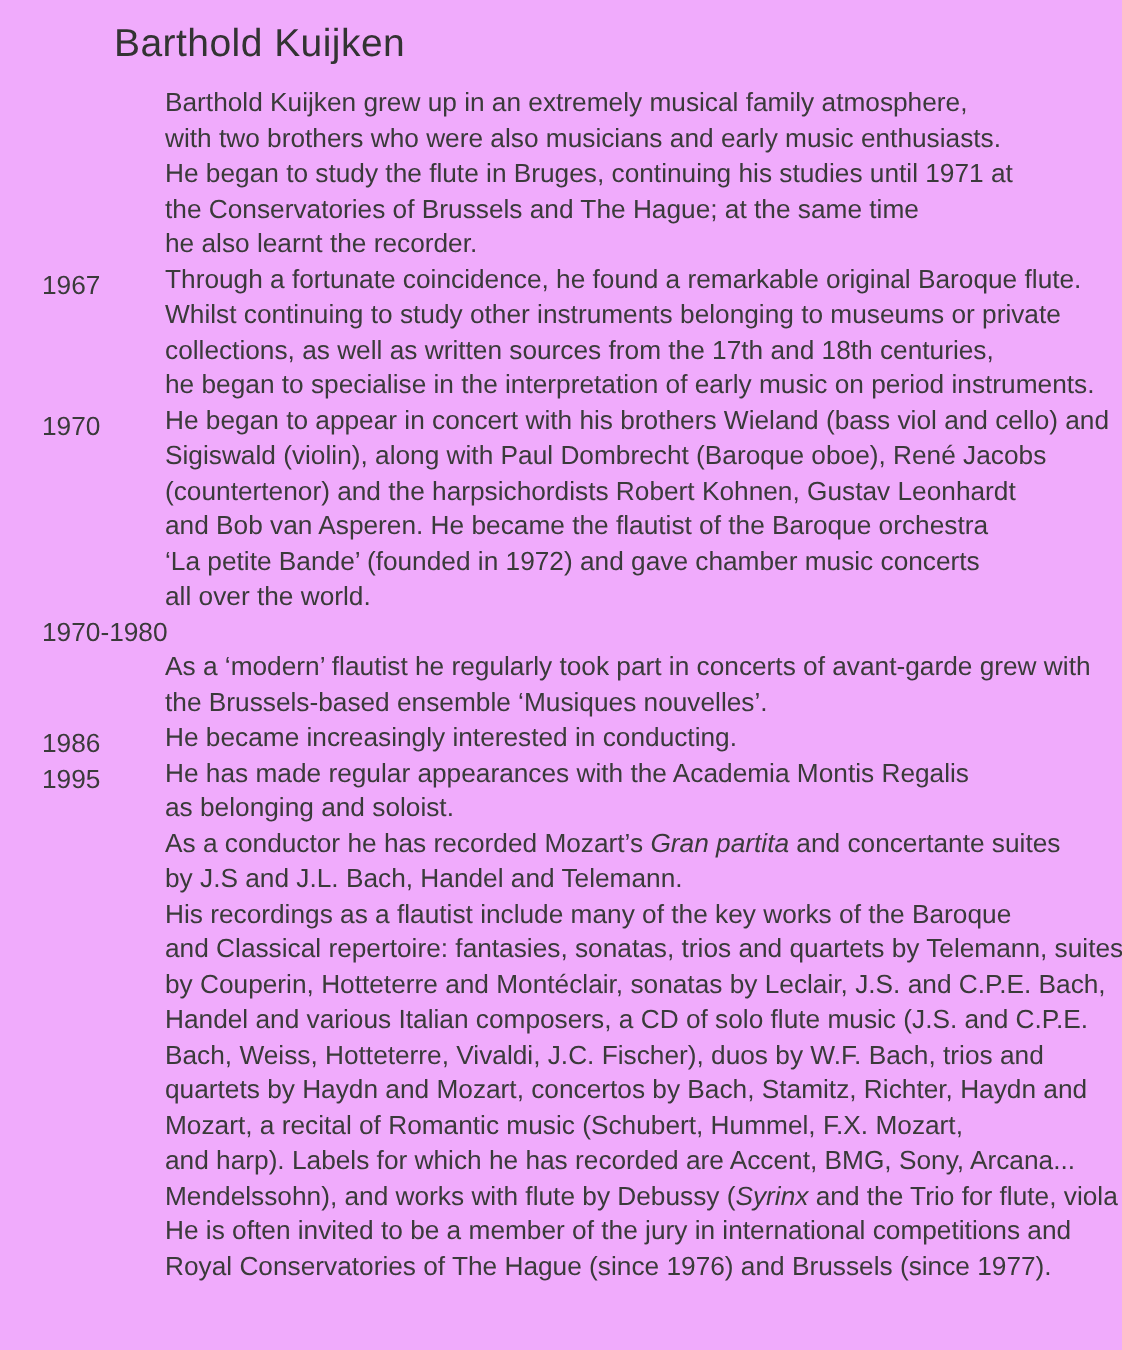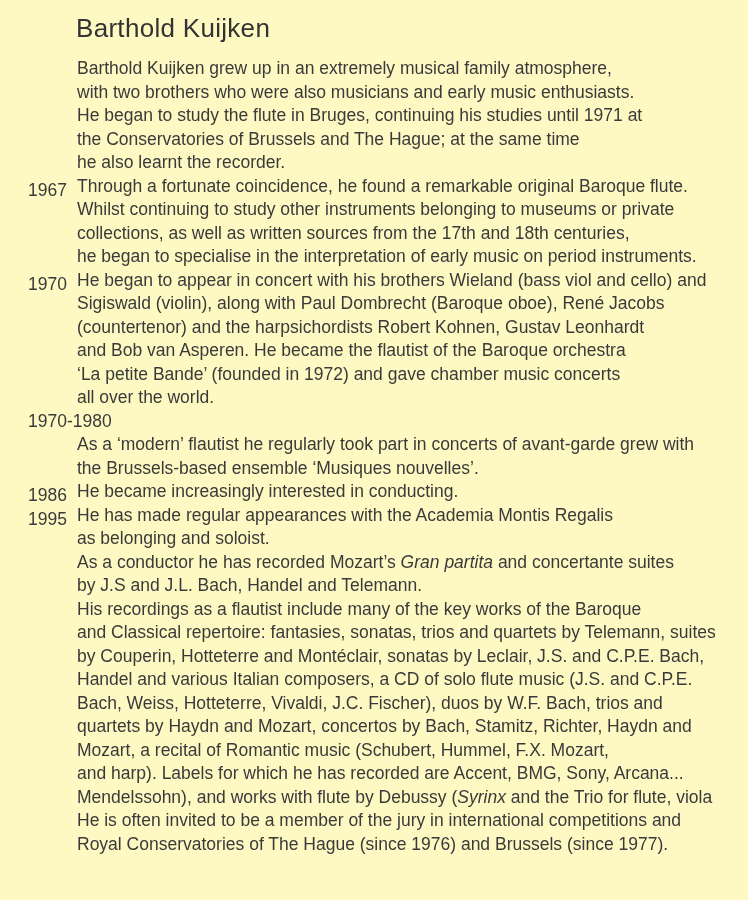--- a/index.html
+++ b/index.html
@@ -1,19 +1,19 @@
 <!DOCTYPE html>
 <html><head>
 <meta charset="utf-8">
 <style>
   html, body { margin: 0; padding: 0; background: #ffffff; }
   .page {
     width: 748px;
     height: 900px;
-    background: #fef9c3;
+    background: #f0abfc;
     color: #3a3a3a;
     font-family: "Liberation Sans", sans-serif;
     font-size: 17.5px;
     line-height: 23.5px;
     overflow: hidden;
     position: relative;
     box-sizing: border-box;
   }
   .title {
     margin: 13px 0 0 76px;
@@ -28,21 +28,21 @@
   .entry .year {
     position: absolute;
     left: 28px;
     top: 4px;
     white-space: nowrap;
   }
   .entry.own-line .year {
     position: static;
     margin-left: 28px;
   }
-  .entry .body { margin-left: 77px; }
+  .entry .body { margin-left: 110px; }
   .line { white-space: nowrap; }
 </style>
 </head>
 <body>
 
 <div class="page">
   <div class="title">Barthold Kuijken</div>
   <div class="entries">
       <div class="entry">
         <div class="body">

